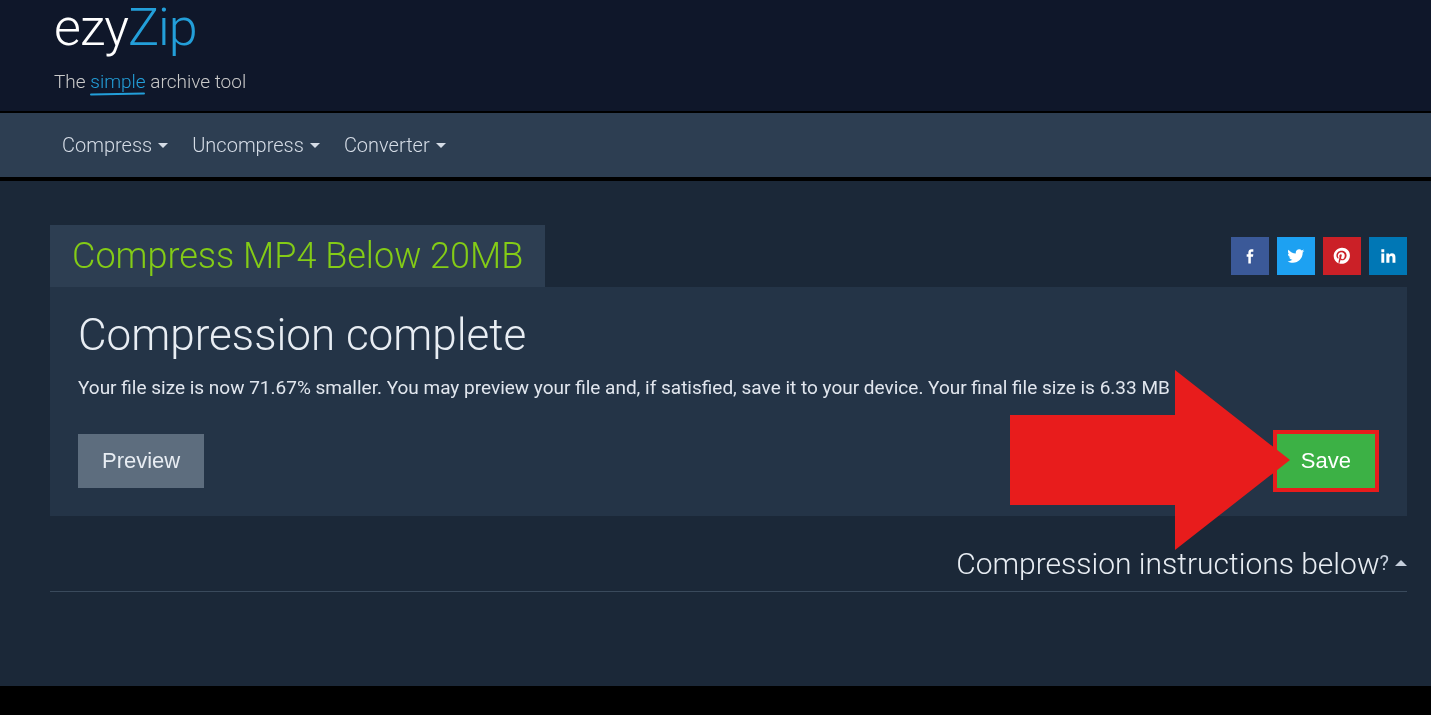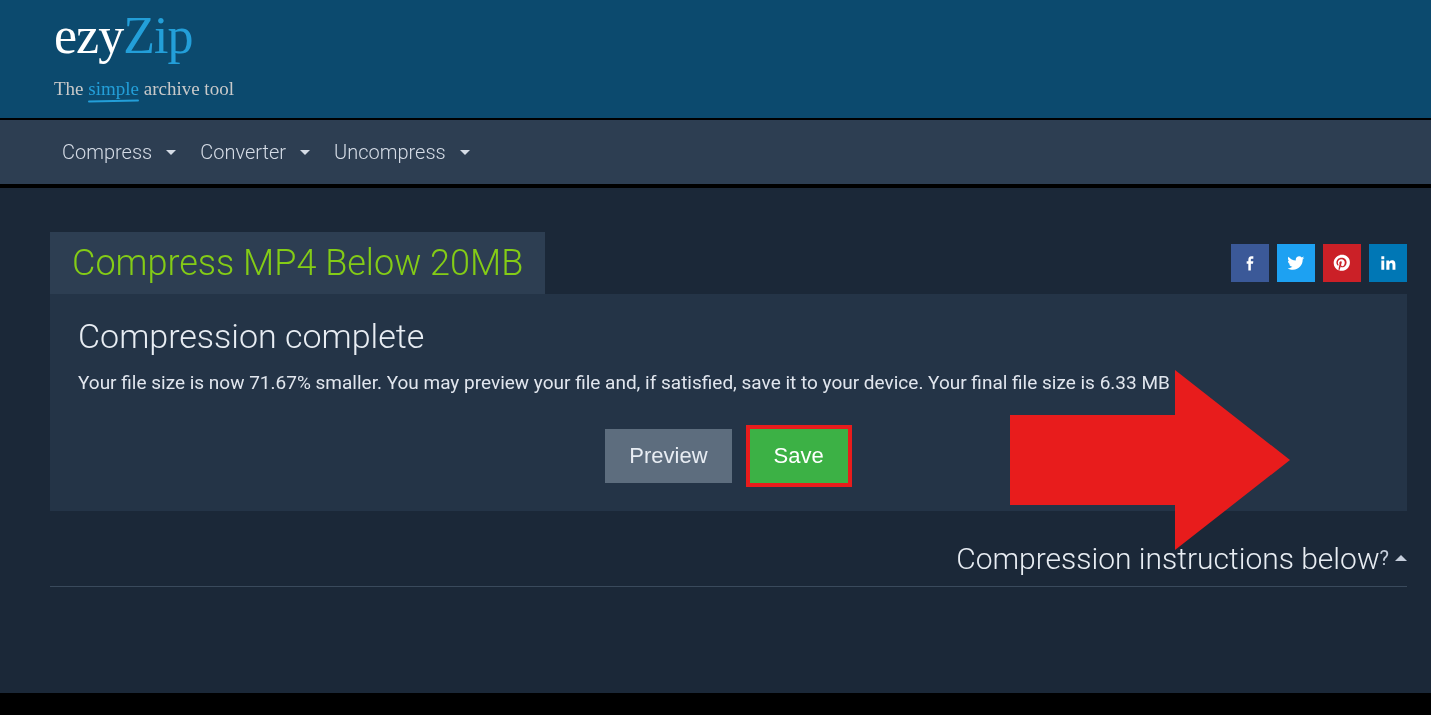--- a/index.html
+++ b/index.html
@@ -5,23 +5,22 @@
 * { margin: 0; padding: 0; box-sizing: border-box; }
 body {
   width: 1431px;
   height: 715px;
   background: #000;
   font-family: -apple-system, BlinkMacSystemFont, "Segoe UI", Roboto, "Helvetica Neue", Arial, sans-serif;
   color: #d5dce6;
   overflow: hidden;
 }
 .header {
-  background: #0c4a6e;
-  padding: 10px 0 18px 54px;
-  font-family: Liberation Serif, serif;
+  background: #0f172a;
+  padding: 2px 0 18px 54px;
 }
 .logo-row {
   display: flex;
   align-items: flex-start;
   flex-direction: column;
 }
 .logo-text {
   font-size: 52px;
   font-weight: 300;
   letter-spacing: -1px;
@@ -62,21 +61,21 @@
   align-items: center;
 }
 .nav-item {
   color: #d5dce6;
   font-size: 20px;
   font-weight: 300;
   padding: 10px 8px;
   cursor: pointer;
   display: flex;
   align-items: center;
-  gap: 12px;
+  gap: 4px;
 }
 .caret {
   width: 0;
   height: 0;
   border-left: 5px solid transparent;
   border-right: 5px solid transparent;
   border-top: 5px solid #d5dce6;
   margin-left: 2px;
 }
 .content {
@@ -116,34 +115,34 @@
 .pin { background: #cb2027; }
 .li { background: #0077b5; }
 .social-btn svg { width: 20px; height: 20px; fill: #fff; }
 .panel {
   background: #243447;
   padding: 22px 28px 24px 28px;
   margin-top: 0;
   position: relative;
 }
 .panel-title {
-  font-size: 34px;
+  font-size: 44px;
   font-weight: 300;
   color: #e8edf3;
   margin-bottom: 14px;
 }
 .panel-text {
   font-size: 19px;
   font-weight: 400;
   color: #e1e6ee;
   line-height: 1.4;
 }
 .actions-row {
   display: flex;
-  justify-content: center;
+  justify-content: space-between;
   gap: 14px;
   margin-top: 28px;
   align-items: center;
   position: relative;
 }
 .btn {
   padding: 14px 24px;
   font-size: 22px;
   font-weight: 300;
   cursor: pointer;
@@ -211,25 +210,25 @@
     </div>
   </div>
 </div>
 
 <div class="navbar">
   <div class="nav-item">
     <span>Compress</span>
     <span class="caret"></span>
   </div>
   <div class="nav-item">
+    <span>Uncompress</span>
+    <span class="caret"></span>
+  </div>
+  <div class="nav-item">
     <span>Converter</span>
-    <span class="caret"></span>
-  </div>
-  <div class="nav-item">
-    <span>Uncompress</span>
     <span class="caret"></span>
   </div>
 </div>
 
 <div class="content">
   <div class="page-top">
     <div class="tab">
       <span>Compress MP4 Below 20MB</span>
     </div>
     <div class="socials">

